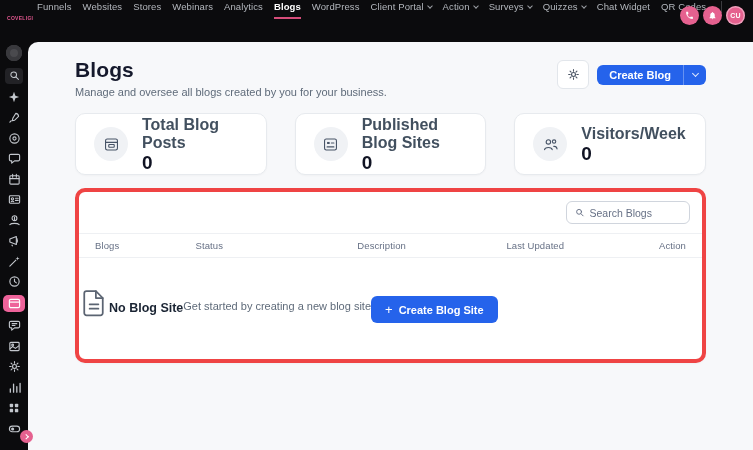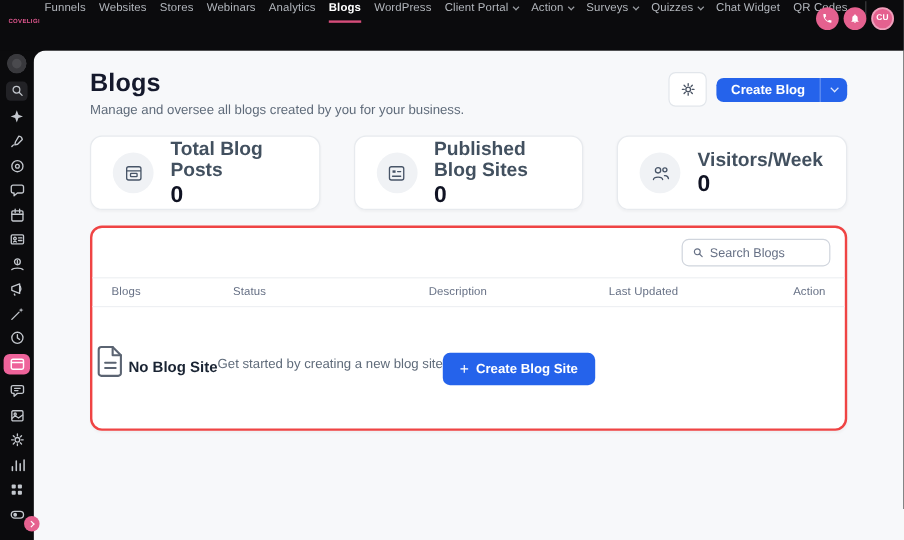--- a/index.html
+++ b/index.html
@@ -47,21 +47,21 @@
   .create-blog-caret .chev { margin:0 0 2px 0; border-width:1.5px; width:5px; height:5px; }
 
   
   .stats-row { display:flex; gap:28px; margin-top:15px; }
   .stat-card { flex:1; background:#ffffff; border:1px solid #e7eaee; border-radius:10px; height:62px; display:flex; align-items:center; padding:0 18px; gap:14px; box-shadow:0 1px 2px rgba(16,24,40,.03); }
   .stat-icon { width:34px; height:34px; border-radius:50%; background:#f0f2f5; display:flex; align-items:center; justify-content:center; color:#475467; flex:none; }
   .stat-label { font-size:16px; color:#42505f; font-weight:600; }
   .stat-value { font-size:19px; font-weight:bold; color:#101323; margin-top:1px; line-height:1; }
 
   
-  .table-card { background:#ffffff; border:2px solid #ef4444; border-radius:10px; margin-top:13px; box-shadow:0 1px 2px rgba(16,24,40,.03); }
+  .table-card { background:#ffffff; border:4px solid #ef4444; border-radius:10px; margin-top:13px; box-shadow:0 1px 2px rgba(16,24,40,.03); }
   .table-toolbar { display:flex; justify-content:flex-end; padding:9px 12px; }
   .search-box { display:flex; align-items:center; gap:5px; width:124px; height:23px; border:1px solid #d0d5dd; border-radius:6px; padding:0 8px; background:#fff; color:#667085; }
   .search-box input { border:none; outline:none; width:100%; font-size:10.5px; color:#344054; font-family:inherit; background:transparent; }
   .search-box input::placeholder { color:#667085; }
   .table-head { display:grid; grid-template-columns:17% 19% 25% 27% 12%; padding:6px 16px; border-top:1px solid #eef0f3; border-bottom:1px solid #eef0f3; }
   .th { font-size:9.5px; color:#667085; font-weight:500; letter-spacing:.1px; }
   .th.c { text-align:center; } .th.r { text-align:right; }
 
   .empty-state { display:flex; flex-direction:row; align-items:center; padding:25px 0 36px 0; }
   .empty-icon { color:#5b6472; }

